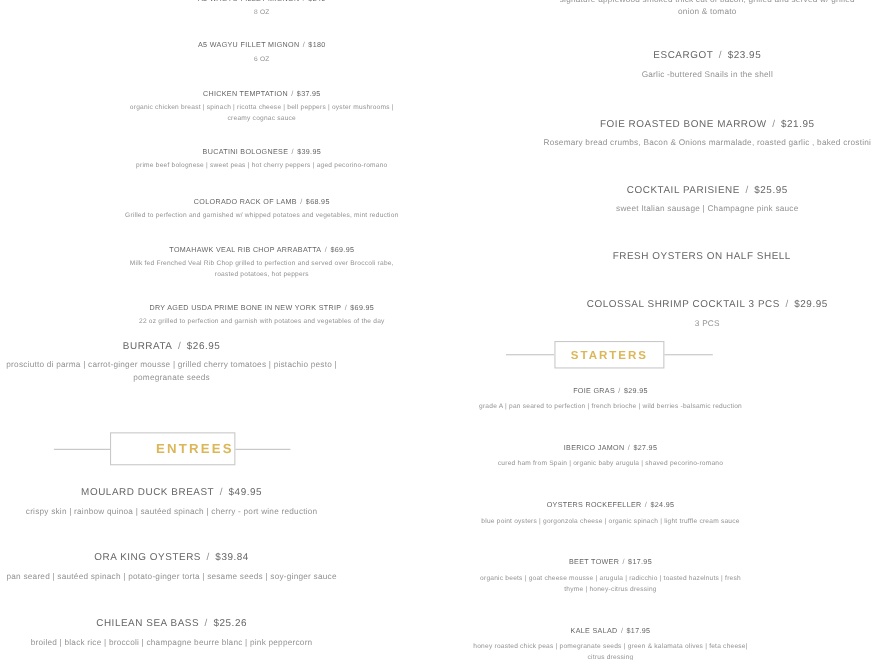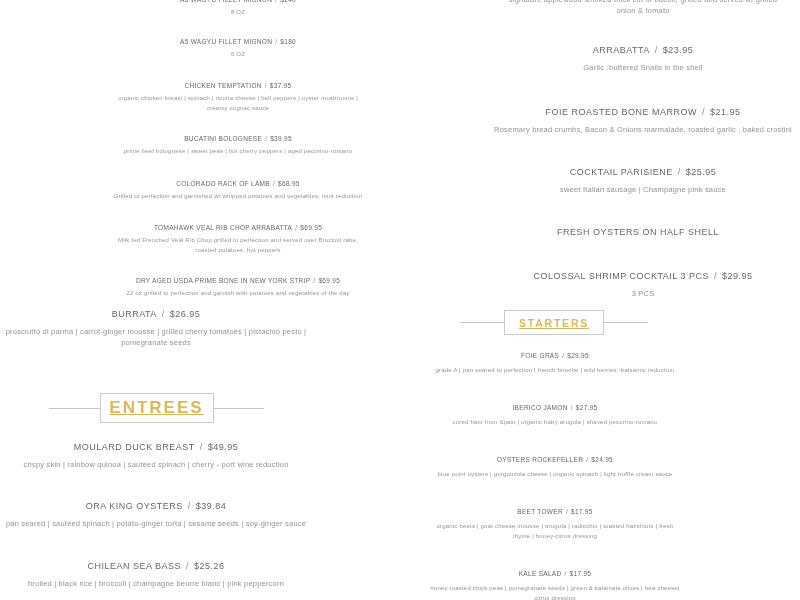--- a/index.html
+++ b/index.html
@@ -16,22 +16,22 @@
   .sm .desc{font-size:6px;line-height:9.5px;letter-spacing:.2px;}
   .g-rl .title{margin-bottom:6px;}
   
   .lg .title{font-size:9px;letter-spacing:.5px;line-height:12px;margin-bottom:6px;}
   .lg .title .sep{margin:0 5px;}
   .lg .desc{font-size:7.5px;line-height:11px;letter-spacing:.2px;}
   
   .sec{position:absolute;display:flex;align-items:center;}
   .rule{flex:1;height:1px;background:#c4c4c4;}
   .sec-box{border:1px solid #c9c9c9;background:#ffffff;display:flex;align-items:center;
-           justify-content:center;color:#dcb75a;font-weight:bold;white-space:nowrap;text-decoration:underline;}
-  .sec-box.entrees{width:112px;height:28px;font-size:17px;letter-spacing:2px;}
+           justify-content:center;color:#dcb75a;font-weight:bold;white-space:nowrap;}
+  .sec-box.entrees{width:112px;height:28px;font-size:12px;letter-spacing:2px;justify-content:flex-end;}
   .sec-box.starters{width:98px;height:23px;font-size:10.5px;letter-spacing:1.8px;}
 </style>
 </head>
 <body>
 
 <div class="page">
 
   <div>
 
     <div class="item sm g-lu" style="left:28px;top:-5px;width:420px">
@@ -137,21 +137,21 @@
   <div>
 
     <div class="item lg g-ru" style="left:443px;top:-6px;width:400px">
       <div class="desc">
           <div class="dl">signature applewood smoked thick cut of bacon, grilled and served w/ grilled</div>
           <div class="dl">onion &amp; tomato</div>
         </div>
     </div>
 
     <div class="item lg g-ru" style="left:443px;top:44px;width:400px">
-      <div class="title"><span>ARRABATTA</span><span class="sep">/</span><span>$23.95</span></div>
+      <div class="title"><span>ESCARGOT</span><span class="sep">/</span><span>$23.95</span></div>
       <div class="desc">
           <div class="dl">Garlic -buttered Snails in the shell</div>
           <div class="dl"></div>
         </div>
     </div>
 
     <div class="item lg g-ru" style="left:443px;top:106px;width:400px">
       <div class="title"><span>FOIE ROASTED BONE MARROW</span><span class="sep">/</span><span>$21.95</span></div>
       <div class="desc">
           <div class="dl">Rosemary bread crumbs, Bacon &amp; Onions marmalade, roasted garlic , baked crostini</div>

